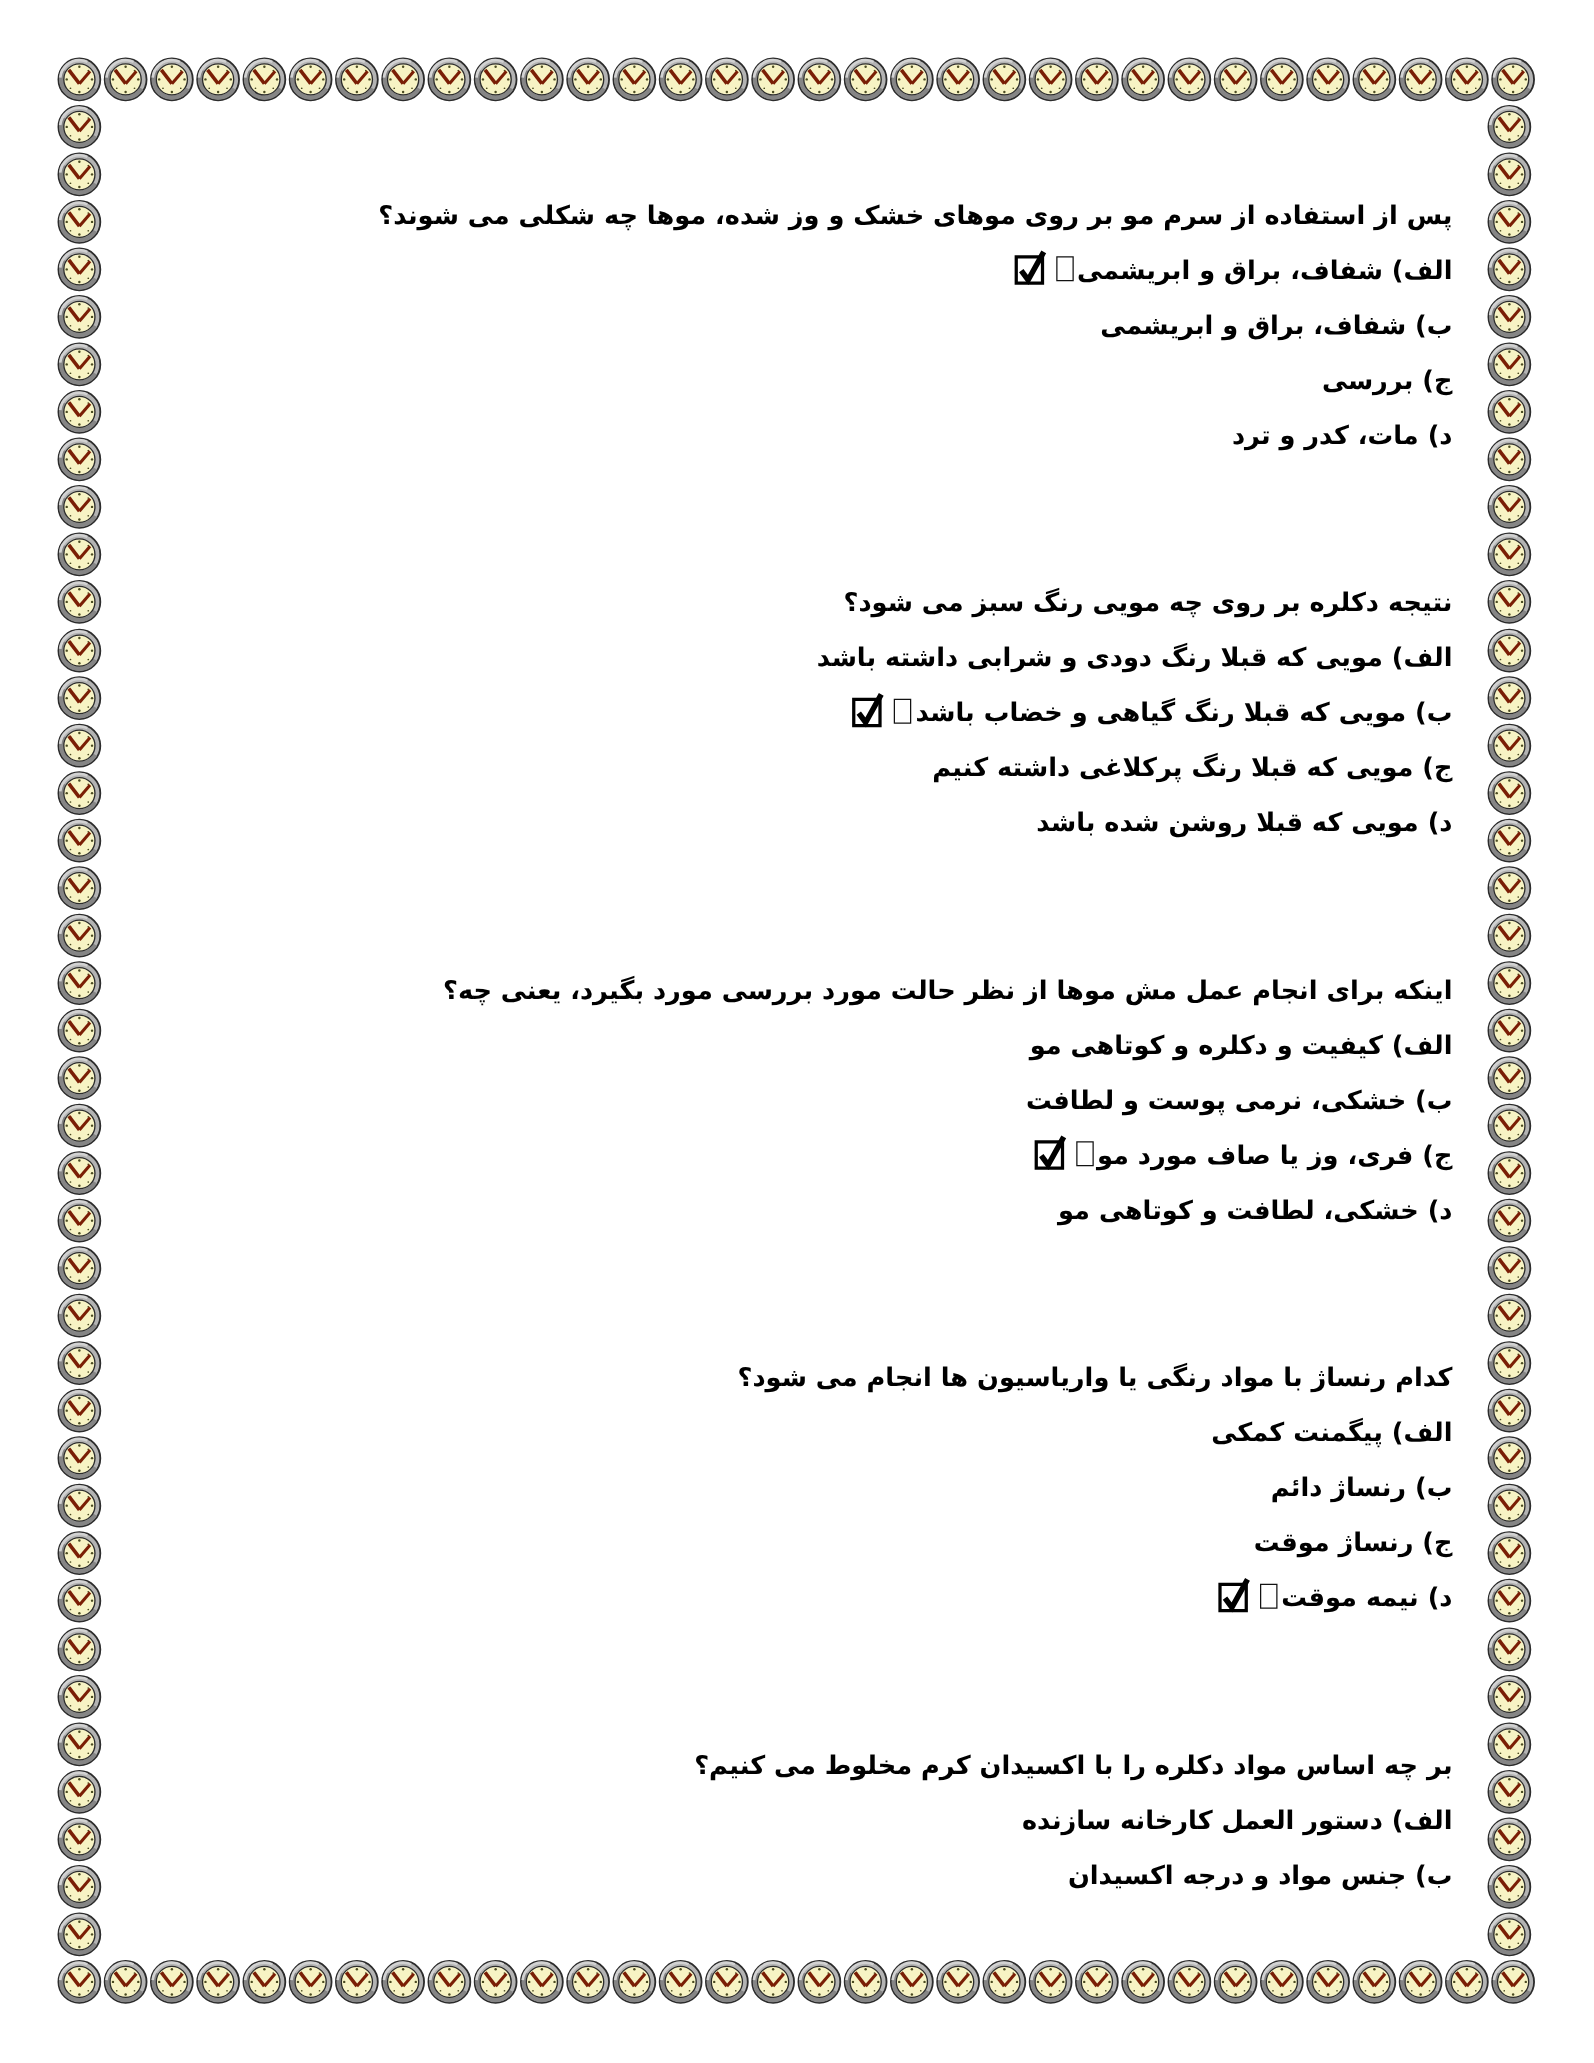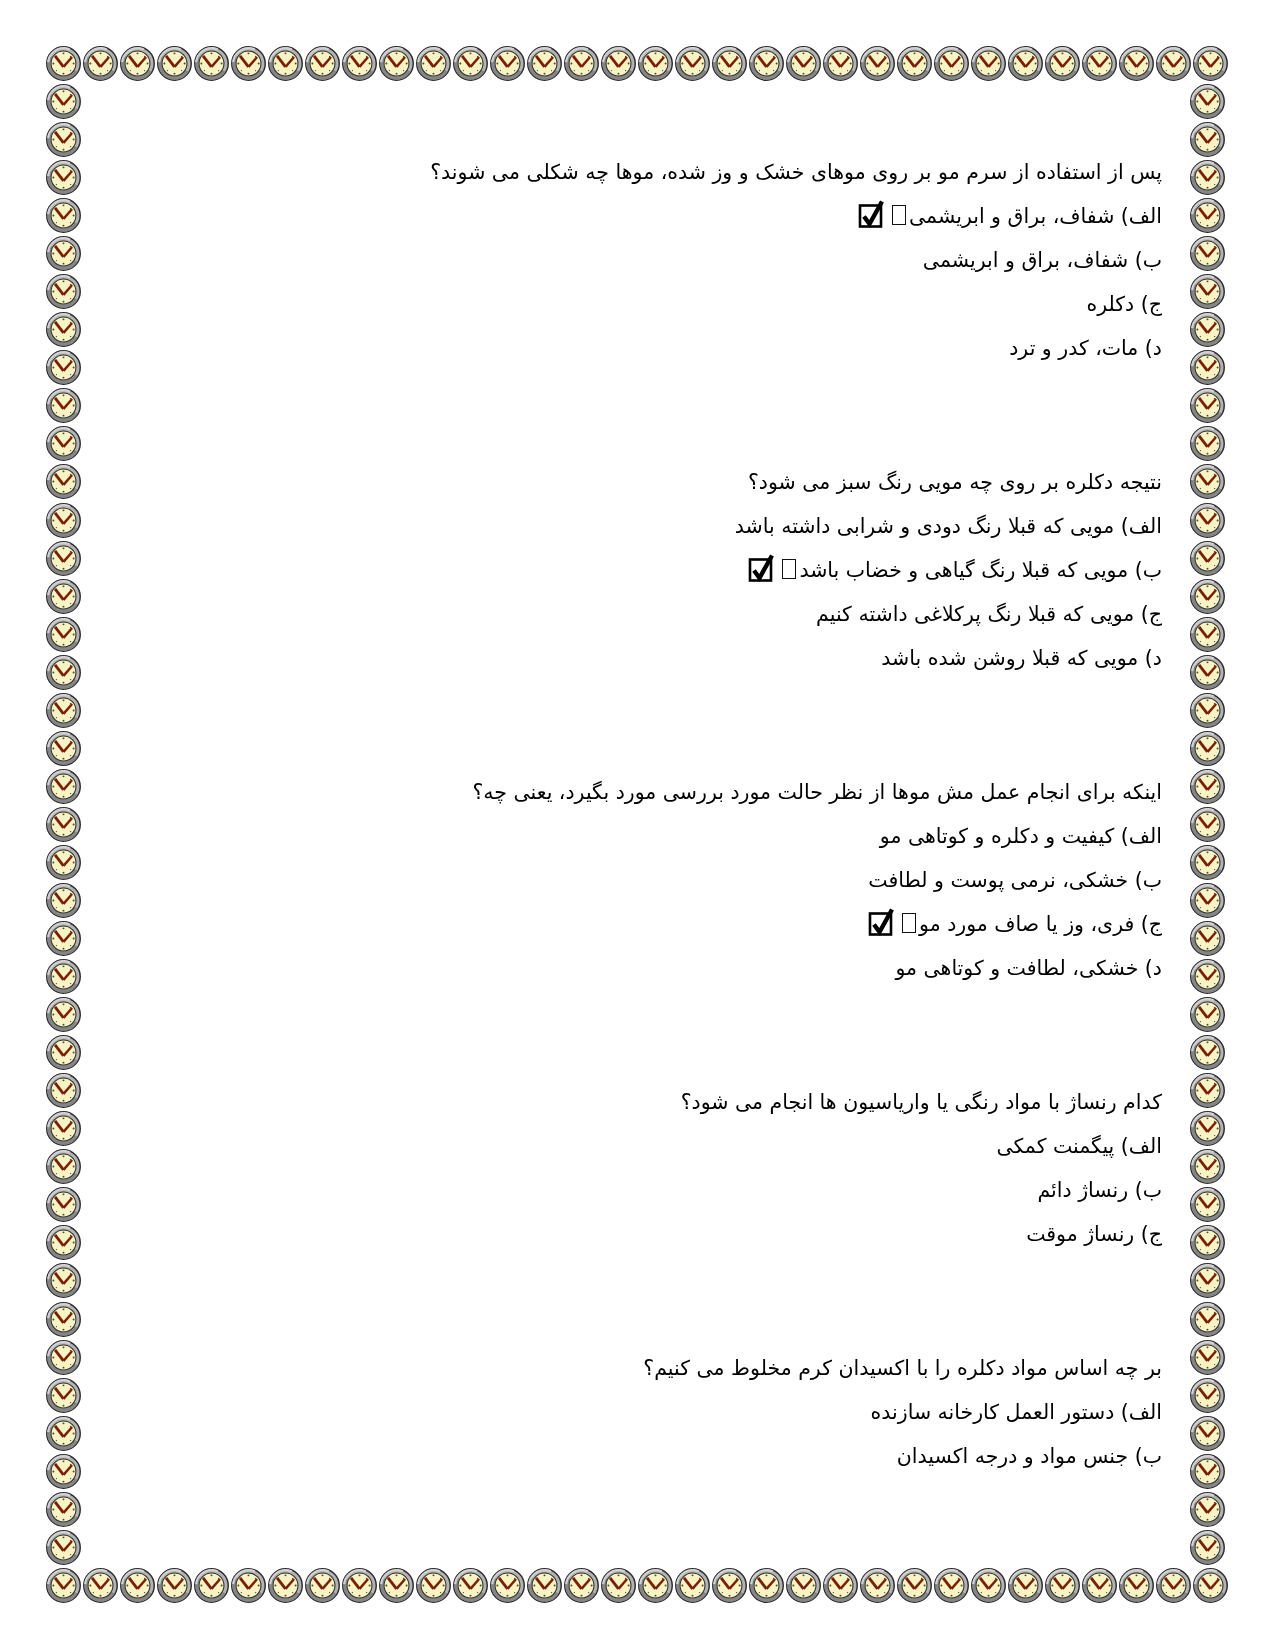--- a/index.html
+++ b/index.html
@@ -13,21 +13,21 @@
   .strip.v { flex-direction:column; }
   #strip-top    { top:45px;  left:45px;  right:46px;  height:37px; }
   #strip-bottom { bottom:46px; left:45px; right:47px; height:37px; }
   #strip-left   { left:45px;  top:83px;  bottom:84px; width:37px; }
   #strip-right  { right:49px; top:83px;  bottom:84px; width:37px; }
   .clock { width:37px; height:37px; flex:0 0 auto; display:block; }
 
   
   .content {
     position:absolute; top:150px; right:113px; left:123px;
-    direction:rtl; text-align:right; font-size:20.5px;
+    direction:rtl; text-align:right; font-size:20.5px;font-weight:bold;
   }
   .qblock { margin:0 0 90px 0; }
   .qblock:last-child { margin-bottom:0;text-align:right; }
   .line { line-height:44px; margin:0; white-space:nowrap; }
 
   
   .tofu {
     display:inline-block; width:12px; height:18px;
     border:1.6px solid #121212; vertical-align:-2px;
     margin-right:3px; margin-left:8px;
@@ -496,21 +496,21 @@
 
 <div class="content">
 
   <div class="qblock">
     <p class="line">پس از استفاده از سرم مو بر روی موهای خشک و وز شده، موها چه شکلی می شوند؟</p>
     <p class="line"><span>الف) شفاف، براق و ابریشمی</span><span class="tofu"></span><svg class="cbx" width="26" height="28">
           <rect x="2" y="5.5" width="21" height="21" fill="none" stroke="#000" stroke-width="2.6"></rect>
           <path d="M6 16.5 L11.5 24 L24 1.5" fill="none" stroke="#000" stroke-width="4.4"></path>
         </svg></p>
     <p class="line"><span>ب) شفاف، براق و ابریشمی</span></p>
-    <p class="line"><span>ج) دکلره</span></p>
+    <p class="line"><span>ج) بررسی</span></p>
     <p class="line"><span>د) مات، کدر و ترد</span></p>
   </div>
 
   <div class="qblock">
     <p class="line">نتیجه دکلره بر روی چه مویی رنگ سبز می شود؟</p>
     <p class="line"><span>الف) مویی که قبلا رنگ دودی و شرابی داشته باشد</span></p>
     <p class="line"><span>ب) مویی که قبلا رنگ گیاهی و خضاب باشد</span><span class="tofu"></span><svg class="cbx" width="26" height="28">
           <rect x="2" y="5.5" width="21" height="21" fill="none" stroke="#000" stroke-width="2.6"></rect>
           <path d="M6 16.5 L11.5 24 L24 1.5" fill="none" stroke="#000" stroke-width="4.4"></path>
         </svg></p>
@@ -527,20 +527,24 @@
           <path d="M6 16.5 L11.5 24 L24 1.5" fill="none" stroke="#000" stroke-width="4.4"></path>
         </svg></p>
     <p class="line"><span>د) خشکی، لطافت و کوتاهی مو</span></p>
   </div>
 
   <div class="qblock">
     <p class="line">کدام رنساژ با مواد رنگی یا واریاسیون ها انجام می شود؟</p>
     <p class="line"><span>الف) پیگمنت کمکی</span></p>
     <p class="line"><span>ب) رنساژ دائم</span></p>
     <p class="line"><span>ج) رنساژ موقت</span></p>
+    <p class="line"><span>د) نیمه موقت</span><span class="tofu"></span><svg class="cbx" width="26" height="28">
+          <rect x="2" y="5.5" width="21" height="21" fill="none" stroke="#000" stroke-width="2.6"></rect>
+          <path d="M6 16.5 L11.5 24 L24 1.5" fill="none" stroke="#000" stroke-width="4.4"></path>
+        </svg></p>
   </div>
 
   <div class="qblock">
     <p class="line">بر چه اساس مواد دکلره را با اکسیدان کرم مخلوط می کنیم؟</p>
     <p class="line"><span>الف) دستور العمل کارخانه سازنده</span></p>
     <p class="line"><span>ب) جنس مواد و درجه اکسیدان</span></p>
   </div>
 
 </div>
 

